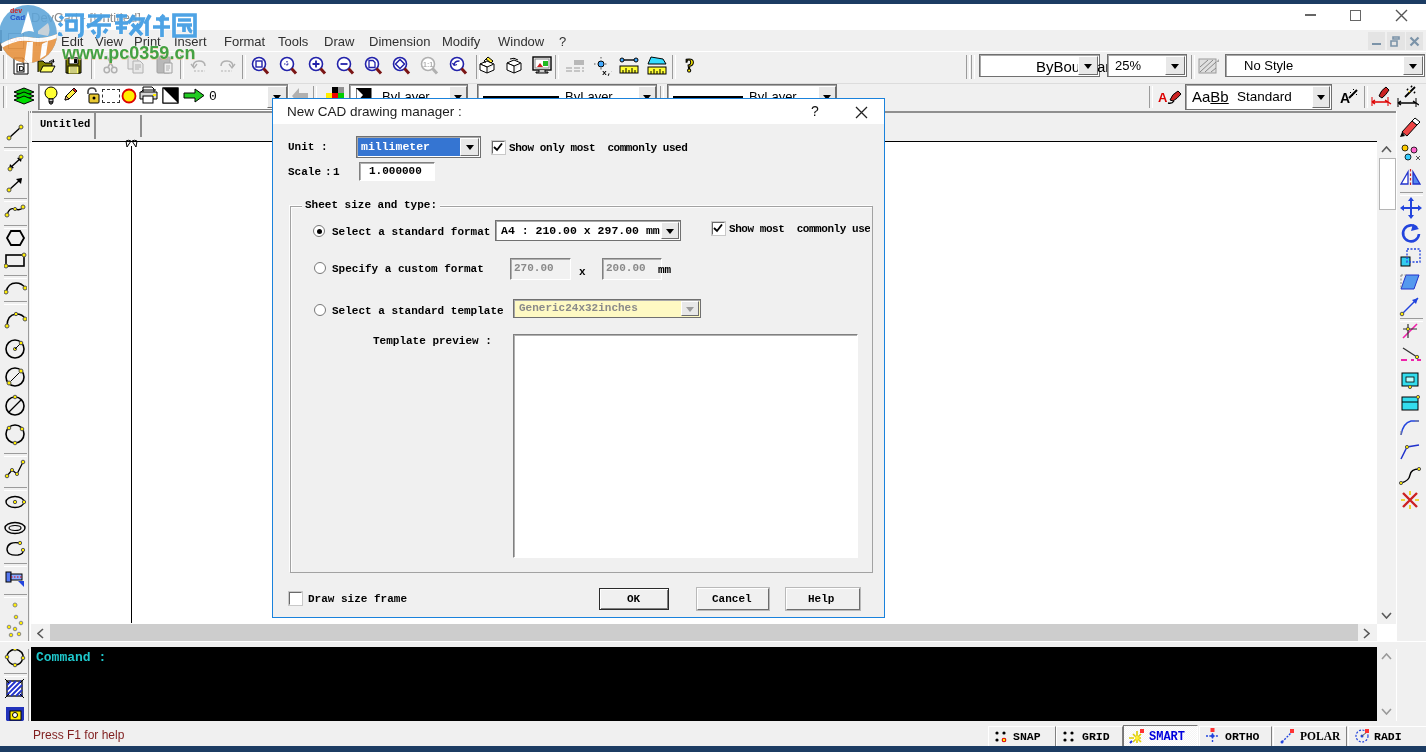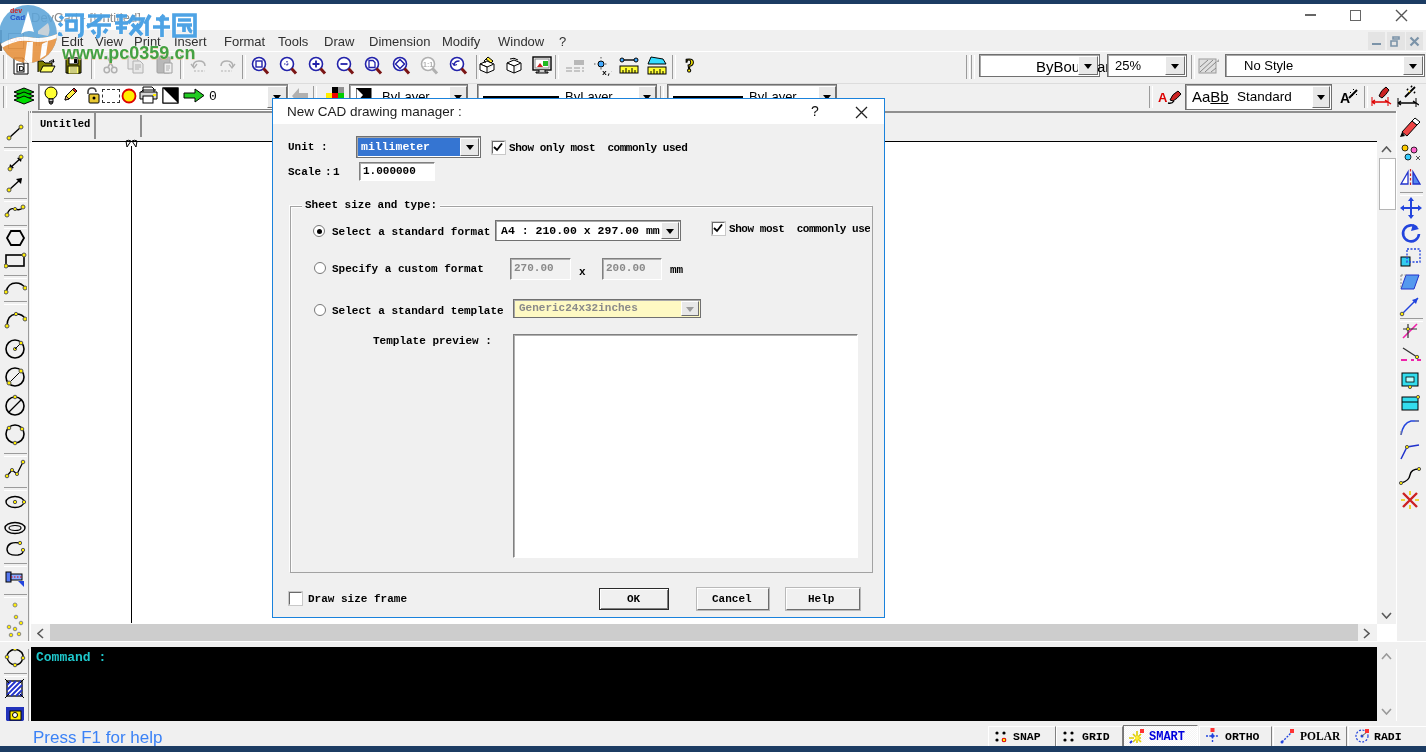--- a/index.html
+++ b/index.html
@@ -618,21 +618,21 @@
 <div class="abs mono" style="left:36px;top:650px;font-size:13px;font-weight:bold;color:#1fc8cc;">Command :</div>
 <div class="abs" style="left:1377px;top:647px;width:19px;height:74px;background:#f0f0f0;"></div>
 <svg class="abs" style="left:1381px;top:653px;" width="11" height="7">
     <path d="M1,6 L5.5,1 L10,6" fill="none" stroke="#9a9a9a" stroke-width="1.6"></path>
   </svg>
 <svg class="abs" style="left:1381px;top:708px;" width="11" height="7">
     <path d="M1,1 L5.5,6 L10,1" fill="none" stroke="#9a9a9a" stroke-width="1.6"></path>
   </svg>
 
 <div class="bar" style="top:721px;height:25px;background:#f0f0f0;"></div>
-<div class="abs" style="left:33px;top:728px;font-size:17px;color:#3b82f6;">Press F1 for help</div>
+<div class="abs" style="left:33px;top:728px;font-size:12px;color:#7f1d1d;">Press F1 for help</div>
 <div id="statusbtns" style="position:absolute;top:0;left:0;">
 <div class="abs raise" style="left:988px;top:726px;width:66px;height:19px;"></div>
 <svg class="abs" style="left:994px;top:730px;" width="13" height="13">
       <circle cx="3" cy="3" r="1.6" fill="#000"></circle>
       <circle cx="10" cy="3" r="1.6" fill="#000"></circle>
       <circle cx="3" cy="10" r="1.6" fill="#000"></circle>
       <circle cx="10" cy="10" r="1.8" fill="#ffee00" stroke="#dd0000" stroke-width="1.1"></circle>
     </svg>
 <div class="abs mono" style="left:1013px;top:730px;font-size:11.5px;font-weight:bold;">SNAP</div>
 <div class="abs raise" style="left:1056px;top:726px;width:65px;height:19px;"></div>
@@ -737,21 +737,21 @@
   <div class="check" style="left:219px;top:42px;"></div>
   <svg class="abs" style="left:220px;top:44px;" width="11" height="10">
       <path d="M1,4 L4,7 L9,0.5" fill="none" stroke="#000" stroke-width="1.8"></path>
     </svg>
   <div class="dlabel" style="left:236px;top:43px;width:189px;overflow:hidden;letter-spacing:-0.45px;">Show only most  commonly used</div>
 
   <div class="dlabel" style="left:15px;top:67px;">Scale</div>
   <div class="dlabel" style="left:52px;top:67px;">:</div>
   <div class="dlabel" style="left:60px;top:67px;">1</div>
   <div class="sunk abs" style="left:86px;top:63px;width:74px;height:17px;box-shadow:inset 1px 1px 0 #b0b0b0;"></div>
-  <div class="dlabel" style="left:90px;top:66px;">1.000000</div>
+  <div class="dlabel" style="left:96px;top:66px;">1.000000</div>
 
   <div class="abs" style="left:16.5px;top:107px;width:581px;height:365px;border:1px solid #a2a2a2;box-shadow:1px 1px 0 #fdfdfd inset, -1px -1px 0 #fdfdfd;"></div>
   <div class="dlabel" style="left:29px;top:100px;background:#f0f0f0;padding:0 3px;">Sheet size and type:</div>
 
   <div class="radio" style="left:40px;top:126px;"></div>
   <div class="abs" style="left:43.5px;top:129.5px;width:5px;height:5px;border-radius:50%;background:#000;"></div>
   <div class="dlabel" style="left:59px;top:127px;">Select a standard format</div>
   <div class="combo" style="left:222px;top:121px;width:184px;height:19px;">
      <div class="abs mono" style="left:5px;top:3px;font-size:11.5px;font-weight:bold;color:#000;">A4 : 210.00 x 297.00 mm</div>
      <div class="cbtn" style="left:165px;top:1px;width:16px;height:15px;"></div>
@@ -762,21 +762,21 @@
     </svg>
   <div class="dlabel" style="left:456px;top:124px;width:141px;overflow:hidden;letter-spacing:-0.45px;">Show most  commonly used</div>
 
   <div class="radio" style="left:41px;top:163px;"></div>
   <div class="dlabel" style="left:59px;top:164px;">Specify a custom format</div>
   <div class="sunk abs" style="left:237px;top:159px;width:59px;height:20px;background:#f1f1f1;box-shadow:inset 1px 1px 0 #b0b0b0;"></div>
   <div class="dlabel" style="left:241px;top:163px;color:#8a8a8a;">270.00</div>
   <div class="dlabel" style="left:306px;top:167px;">x</div>
   <div class="sunk abs" style="left:329px;top:159px;width:58px;height:20px;background:#f1f1f1;box-shadow:inset 1px 1px 0 #b0b0b0;"></div>
   <div class="dlabel" style="left:333px;top:163px;color:#8a8a8a;">200.00</div>
-  <div class="dlabel" style="left:397px;top:165px;">mm</div>
+  <div class="dlabel" style="left:385px;top:165px;">mm</div>
 
   <div class="radio" style="left:41px;top:205px;"></div>
   <div class="dlabel" style="left:59px;top:206px;">Select a standard template</div>
   <div class="combo" style="left:240px;top:200px;width:186px;height:17px;background:#fef9c3;">
      <div class="abs mono" style="left:5px;top:2px;font-size:11px;font-weight:bold;color:#8a8a8a;">Generic24x32inches</div>
      <div class="cbtn dis" style="left:167px;top:1px;width:16px;height:13px;"></div>
   </div>
 
   <div class="dlabel" style="left:100px;top:236px;">Template preview :</div>
   <div class="sunk abs" style="left:240px;top:235px;width:343px;height:222px;box-shadow:inset 1px 1px 0 #b0b0b0;"></div>

